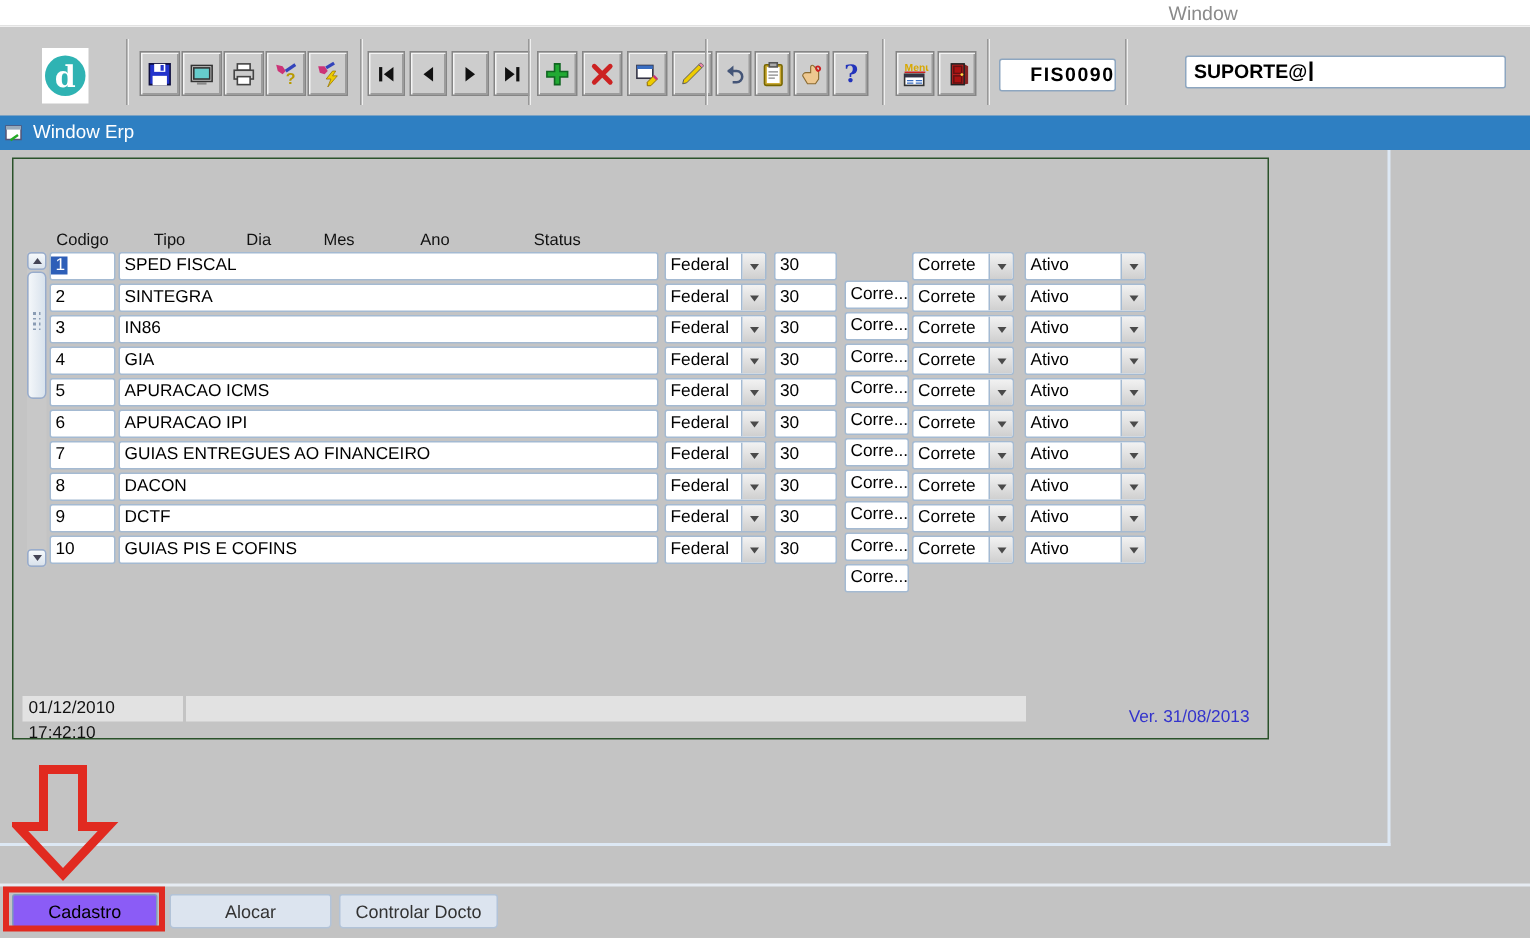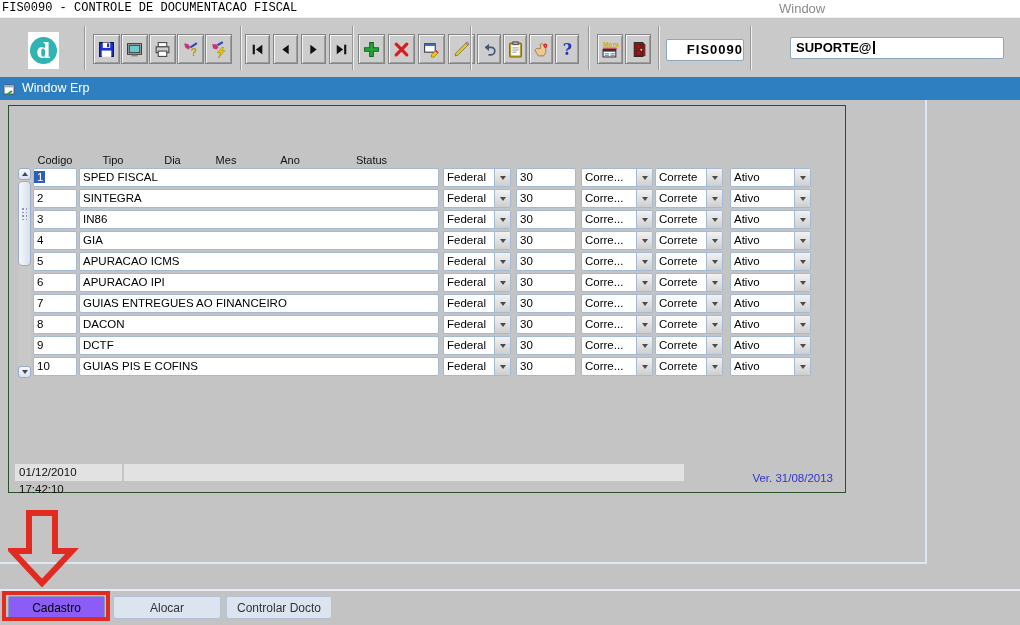--- a/index.html
+++ b/index.html
@@ -48,22 +48,22 @@
   .gh-status{width:81px;}
 
   .grid-rows{position:absolute;left:24px;top:62px;}
   .grid-row{display:flex;height:21px;align-items:flex-start;}
   .cell{height:19px;background:#fff;border:1px solid #a4bad2;border-radius:2px;box-sizing:border-box;
     font-size:11.5px;line-height:17px;color:#000;white-space:nowrap;overflow:hidden;}
   .cell .val{padding-left:3px;}
   .c-codigo{width:44px;margin-right:2px;}
   .c-desc{width:360px;margin-right:4px;}
   .c-tipo{width:68px;margin-right:5px;}
-  .c-dia{width:60px;margin-right:5px;}
-  .c-mes{width:72px;margin-right:2px;}
+  .c-dia{width:42px;margin-right:5px;}
+  .c-mes{width:43px;margin-right:2px;margin-top:19px;}
   .c-ano{width:68px;margin-right:7px;}
   .c-status{width:81px;}
   .dd{display:flex;}
   .dd .val{flex:1;}
   .ddbtn{width:15px;height:17px;background:linear-gradient(#f2f2f2,#cfcfcf);border-left:1px solid #a4bad2;
     display:flex;align-items:center;justify-content:center;flex:none;}
   .ddtri{width:0;height:0;border-left:3.5px solid transparent;border-right:3.5px solid transparent;border-top:4px solid #4a4a4a;}
   .sel{background:#2e5fb8;color:#fff;padding:0 2px;}
 
   
@@ -97,21 +97,20 @@
   
   .annot-arrow{position:absolute;left:8px;top:507px;width:72px;height:82px;}
   .annot-rect{position:absolute;left:2px;top:591px;width:108px;height:30px;border:4px solid #e12a20;box-sizing:border-box;pointer-events:none;}
 </style>
 </head>
 <body>
 
 <div class="screen">
 
   <div class="titlebar">
-    <span class="app-title">FIS0090 - CONTROLE DE DOCUMENTACAO FISCAL</span>
     <span class="menu-window">Window</span>
   </div>
 
   <div class="toolbar">
     <div class="logo-box">
       <div class="logo-circle">d</div>
     </div>
 
     <div class="sep" style="left:84px"></div>
 

